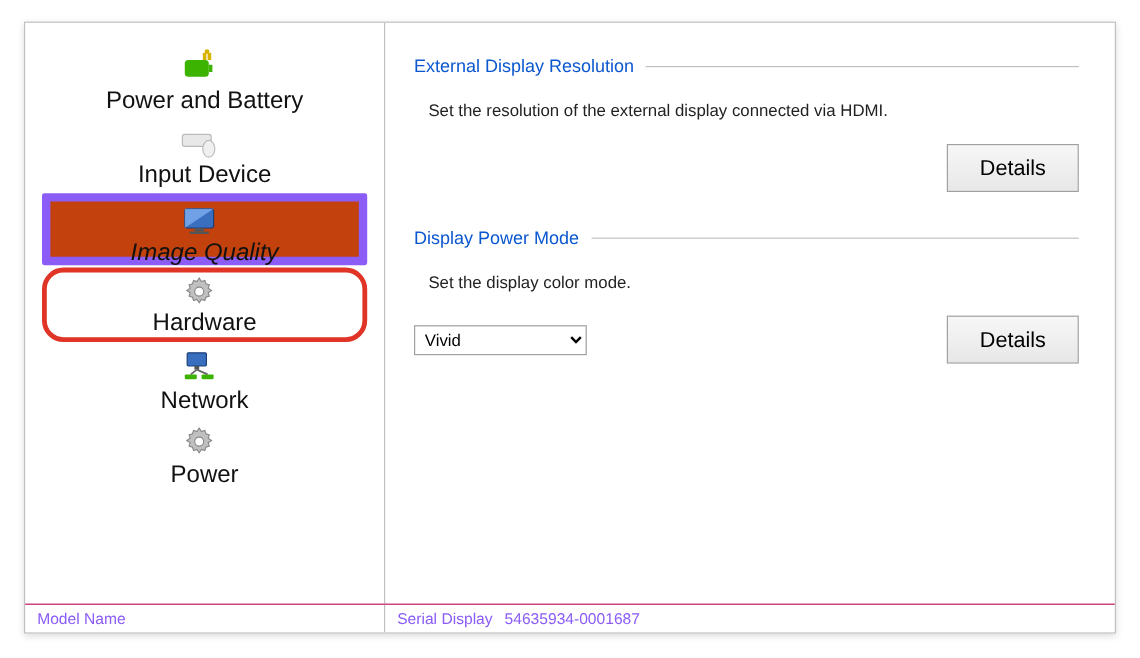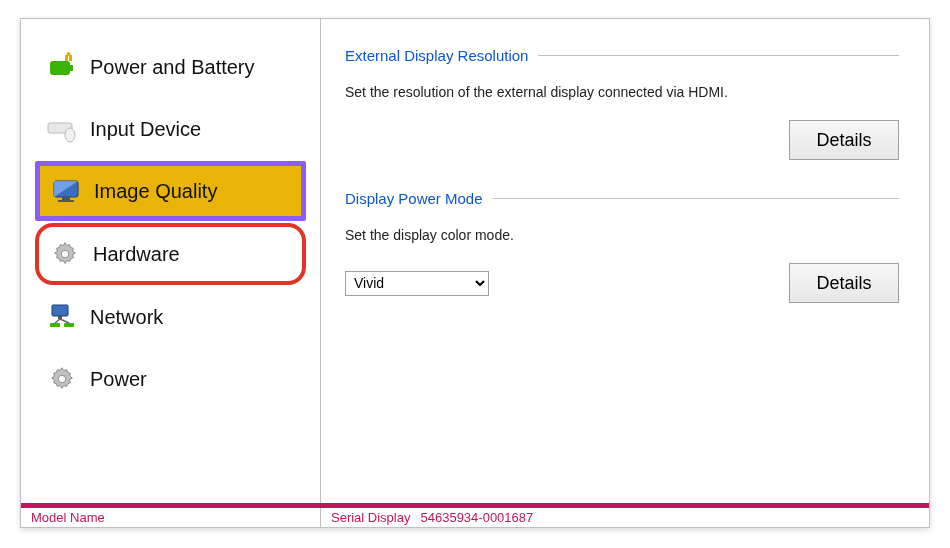--- a/index.html
+++ b/index.html
@@ -40,32 +40,34 @@
     .sidebar-item {
       display: flex;
       align-items: center;
       height: 60px;
       padding: 0 8px;
       border: 1px solid transparent;
       border-radius: 2px;
       cursor: pointer;
       font-size: 20px;
       color: #111;
+      flex-direction: column;
     }
     .sidebar-item .icon-slot {
       width: 36px;
       height: 36px;
       margin-right: 10px;
       display: flex;
       align-items: center;
       justify-content: center;
     }
     .sidebar-item.selected {
-      background: #eab308;
-      border: 5px solid #8b5cf6;
+      background: #c2410c;
+      border: 7px solid #8b5cf6;
+      font-style: italic;
     }
     .sidebar-item.highlighted {
       border: 4px solid #e03427;
       border-radius: 18px;
       height: 62px;
     }
     .content {
       flex: 1;
       padding: 28px 30px 20px 24px;
       display: flex;
@@ -88,20 +90,21 @@
       white-space: nowrap;
     }
     .section-rule {
       flex: 1;
       height: 1px;
       background: #c0c0c0;
     }
     .section-desc {
       font-size: 14px;
       color: #222;
+      margin-left: 12px;
     }
     .section-controls {
       display: flex;
       justify-content: flex-end;
       align-items: center;
     }
     .section-controls.with-select {
       justify-content: space-between;
     }
     .win-button {
@@ -117,25 +120,25 @@
       width: 144px;
       height: 25px;
       font-size: 14px;
       font-family: inherit;
       border: 1px solid #a0a0a0;
       background: #fff;
       padding: 0 4px;
     }
     .statusbar {
       height: 24px;
-      border-top: 5px solid #be185d;
+      border-top: 1px solid #be185d;
       display: flex;
       align-items: flex-end;
       font-size: 13px;
-      color: #be185d;
+      color: #8b5cf6;
     }
     .status-cell {
       display: flex;
       align-items: center;
       gap: 10px;
       padding: 0 10px;
       height: 100%;
     }
     .status-cell.model { width: 300px; border-right: 1px solid #c0c0c0; }
   </style>

